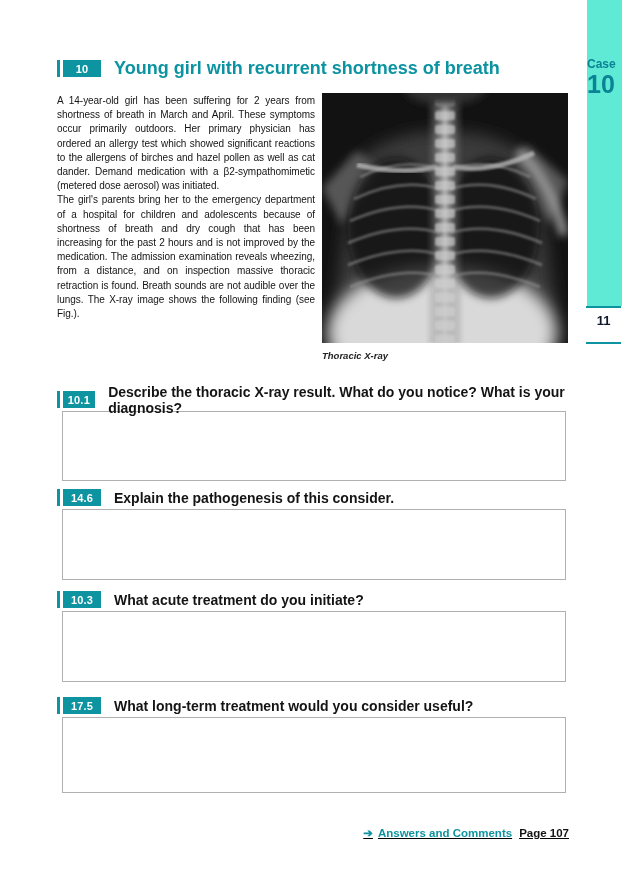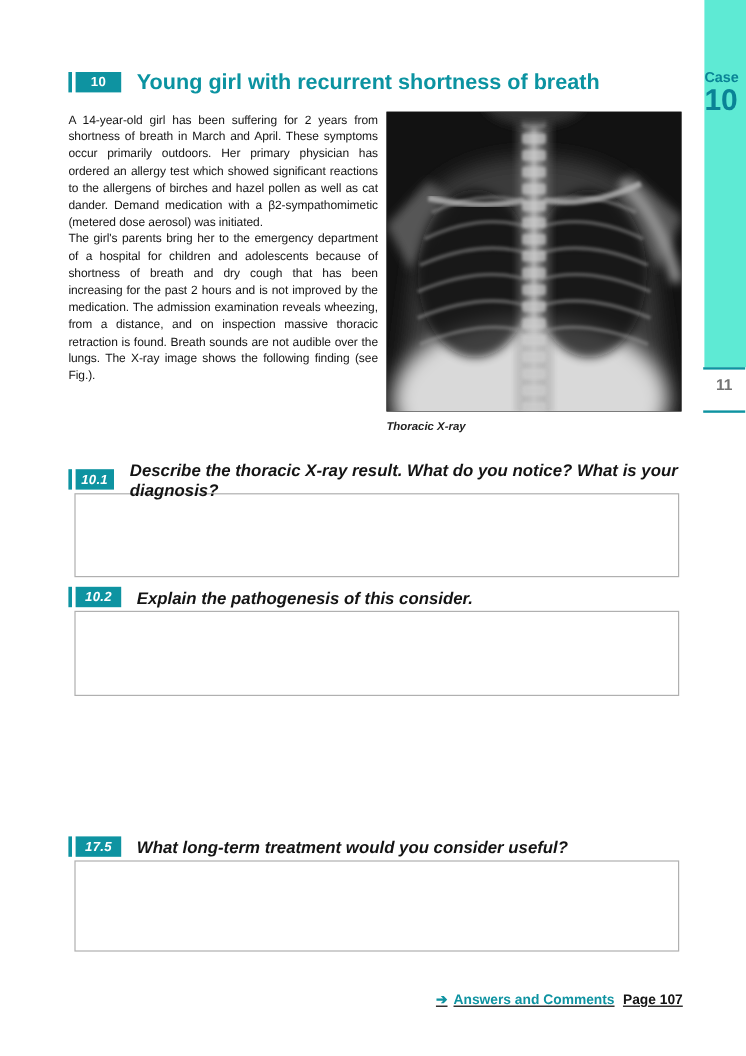--- a/index.html
+++ b/index.html
@@ -108,34 +108,33 @@
   }
   .rule-1 { top: 306px; }
   .rule-2 { top: 342px; }
   .side-page-num {
     position: absolute;
     left: 587px; top: 313px;
     width: 33px;
     text-align: center;
     font-size: 13px;
     font-weight: bold;
-    color: #737373;
+    color: #0f172a;
   }
 
   
   .question { position: absolute; left: 57px; width: 509px; }
   .q1 { top: 391px; }
   .q2 { top: 489px; }
   .q3 { top: 591px; }
   .q4 { top: 697px; }
   .q-head {
     display: flex;
     align-items: center;
     height: 17px;
-    font-style: italic;
   }
   .q-text {
     margin-left: 13px;
     color: #141414;
     font-size: 14px;
     font-weight: bold;
   }
   .answer-box {
     margin-top: 3px;
     margin-left: 5px;
@@ -261,26 +260,34 @@
       <div class="accent-bar"></div>
       <div class="num-box">10.1</div>
       <div class="q-text">Describe the thoracic X-ray result. What do you notice? What is your diagnosis?</div>
     </div>
     <div class="answer-box h70"></div>
   </div>
 
   <div class="question q2">
     <div class="q-head">
       <div class="accent-bar"></div>
-      <div class="num-box">10.2</div>
+      <div class="num-box">14.6</div>
       <div class="q-text">Explain the pathogenesis of this consider.</div>
     </div>
     <div class="answer-box h71"></div>
   </div>
 
+  <div class="question q3">
+    <div class="q-head">
+      <div class="accent-bar"></div>
+      <div class="num-box">10.3</div>
+      <div class="q-text">What acute treatment do you initiate?</div>
+    </div>
+    <div class="answer-box h71"></div>
+  </div>
 
   <div class="question q4">
     <div class="q-head">
       <div class="accent-bar"></div>
       <div class="num-box">17.5</div>
       <div class="q-text">What long-term treatment would you consider useful?</div>
     </div>
     <div class="answer-box h76"></div>
   </div>
 

